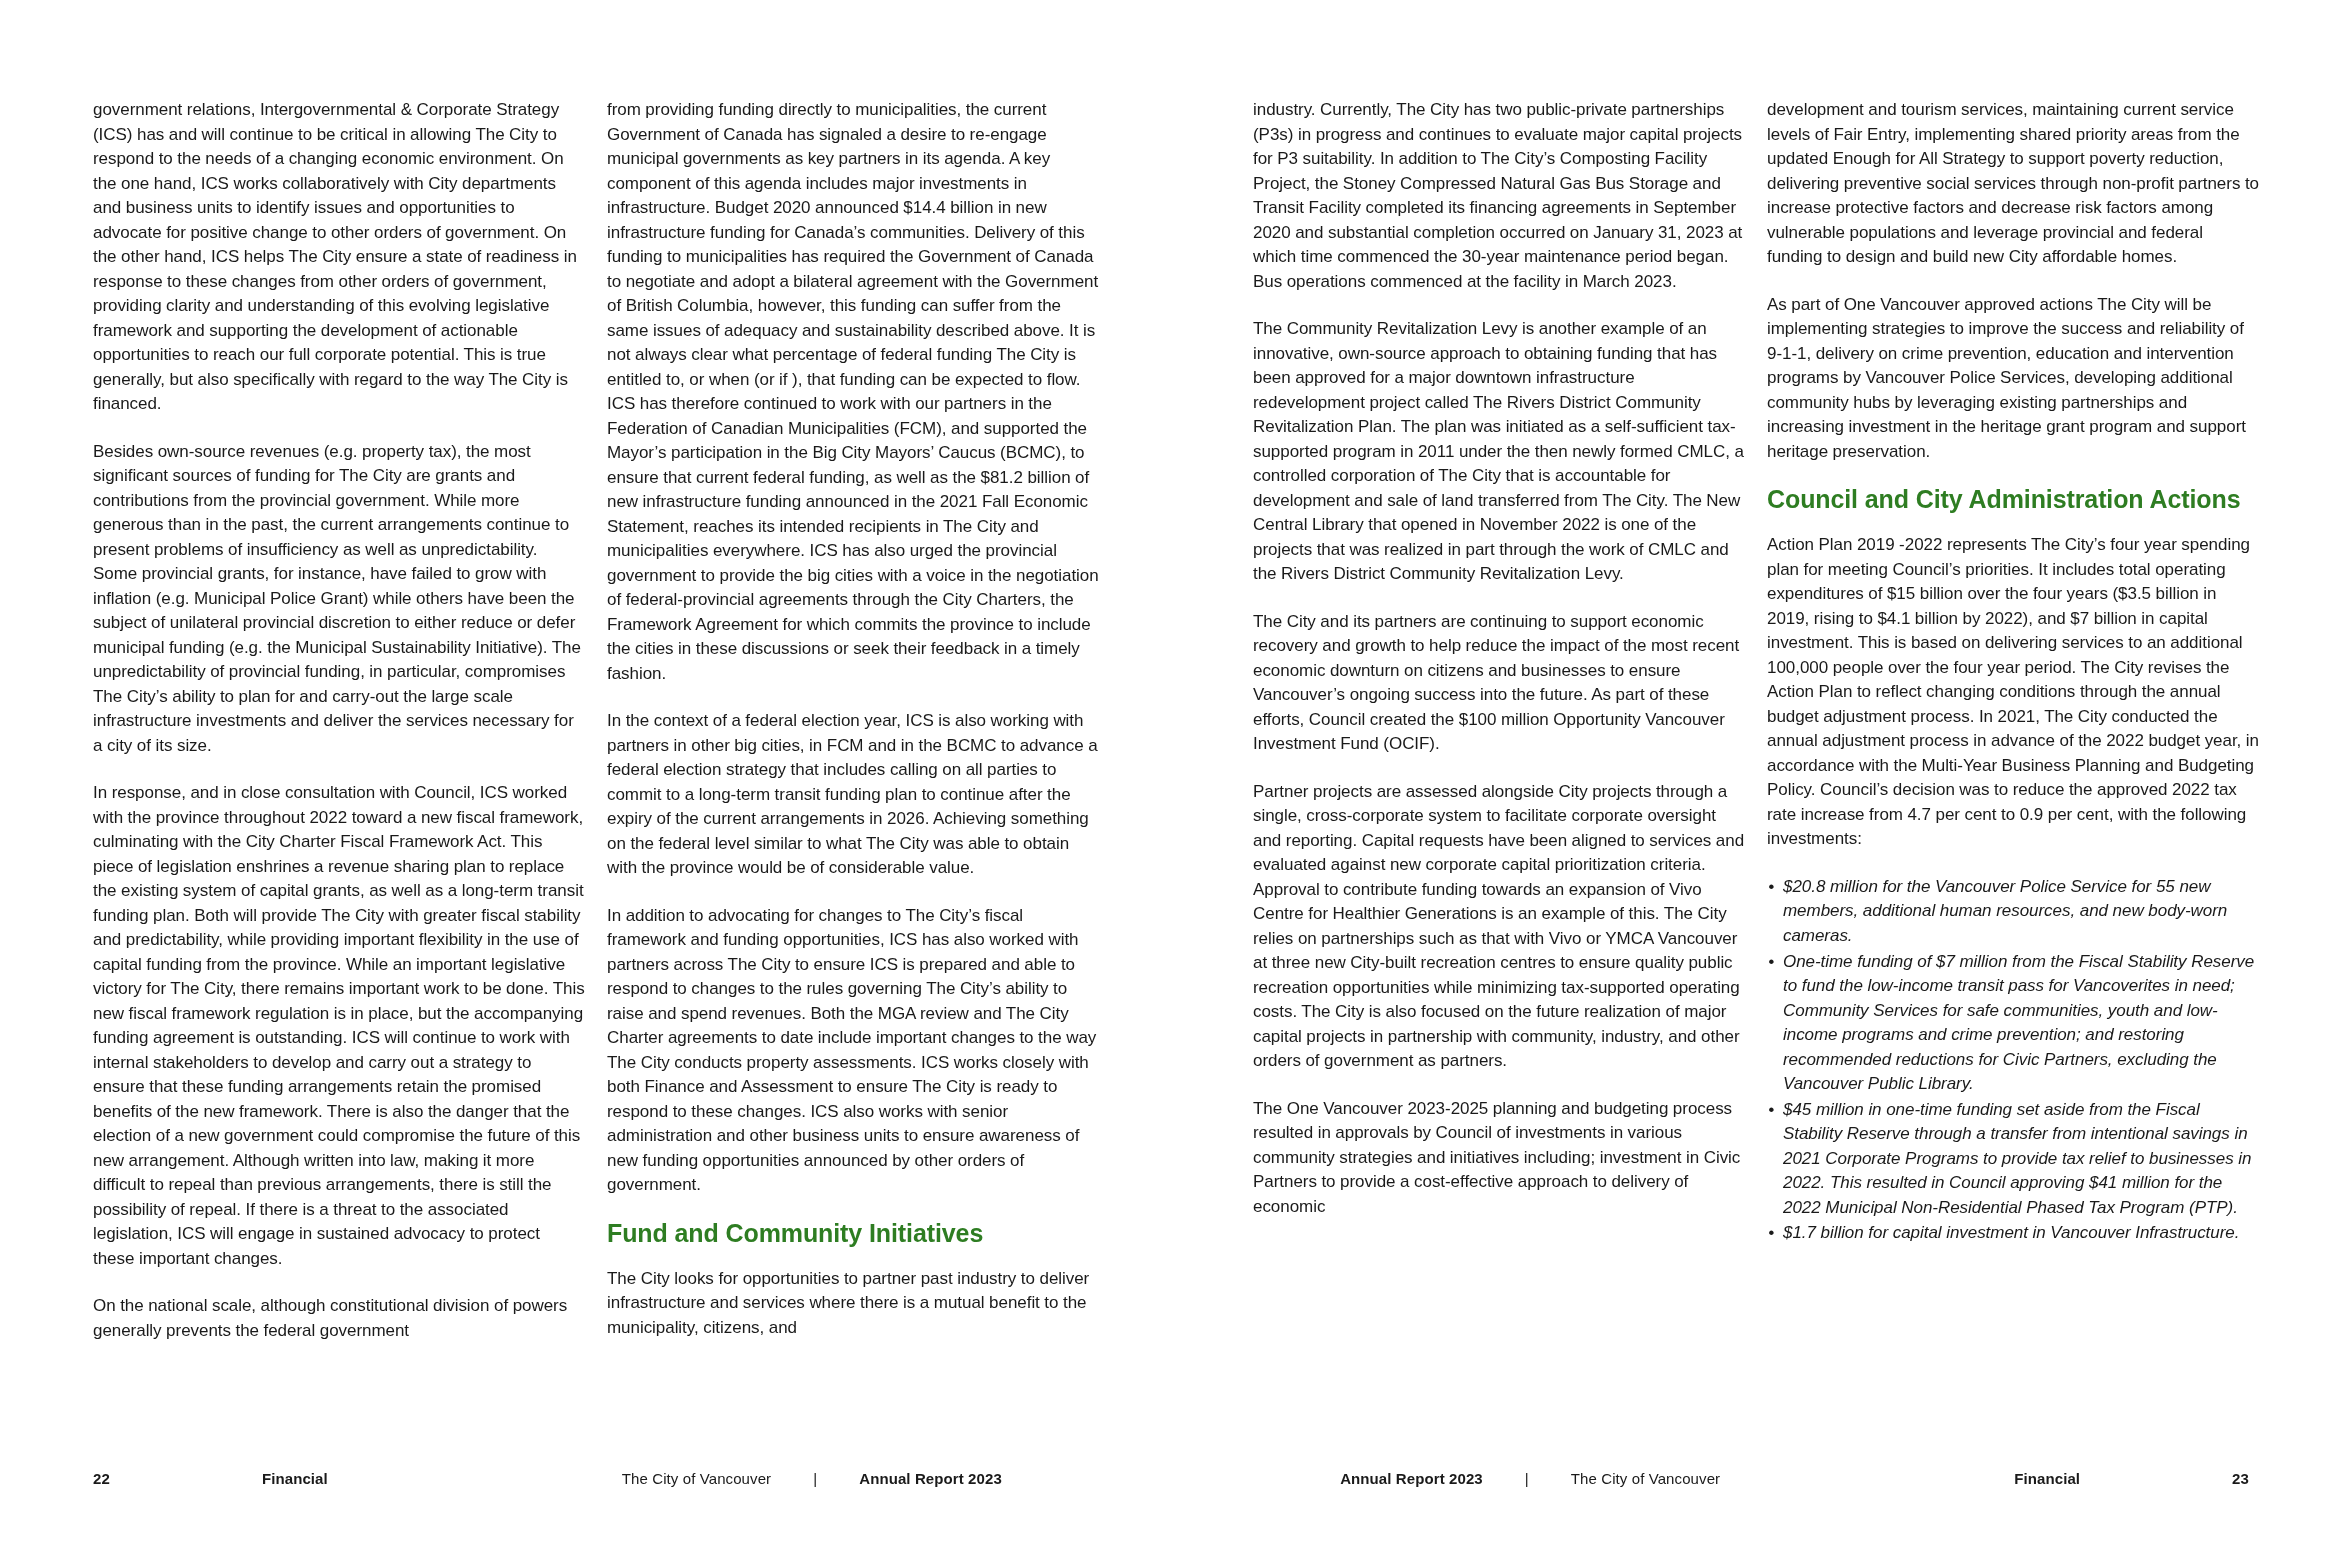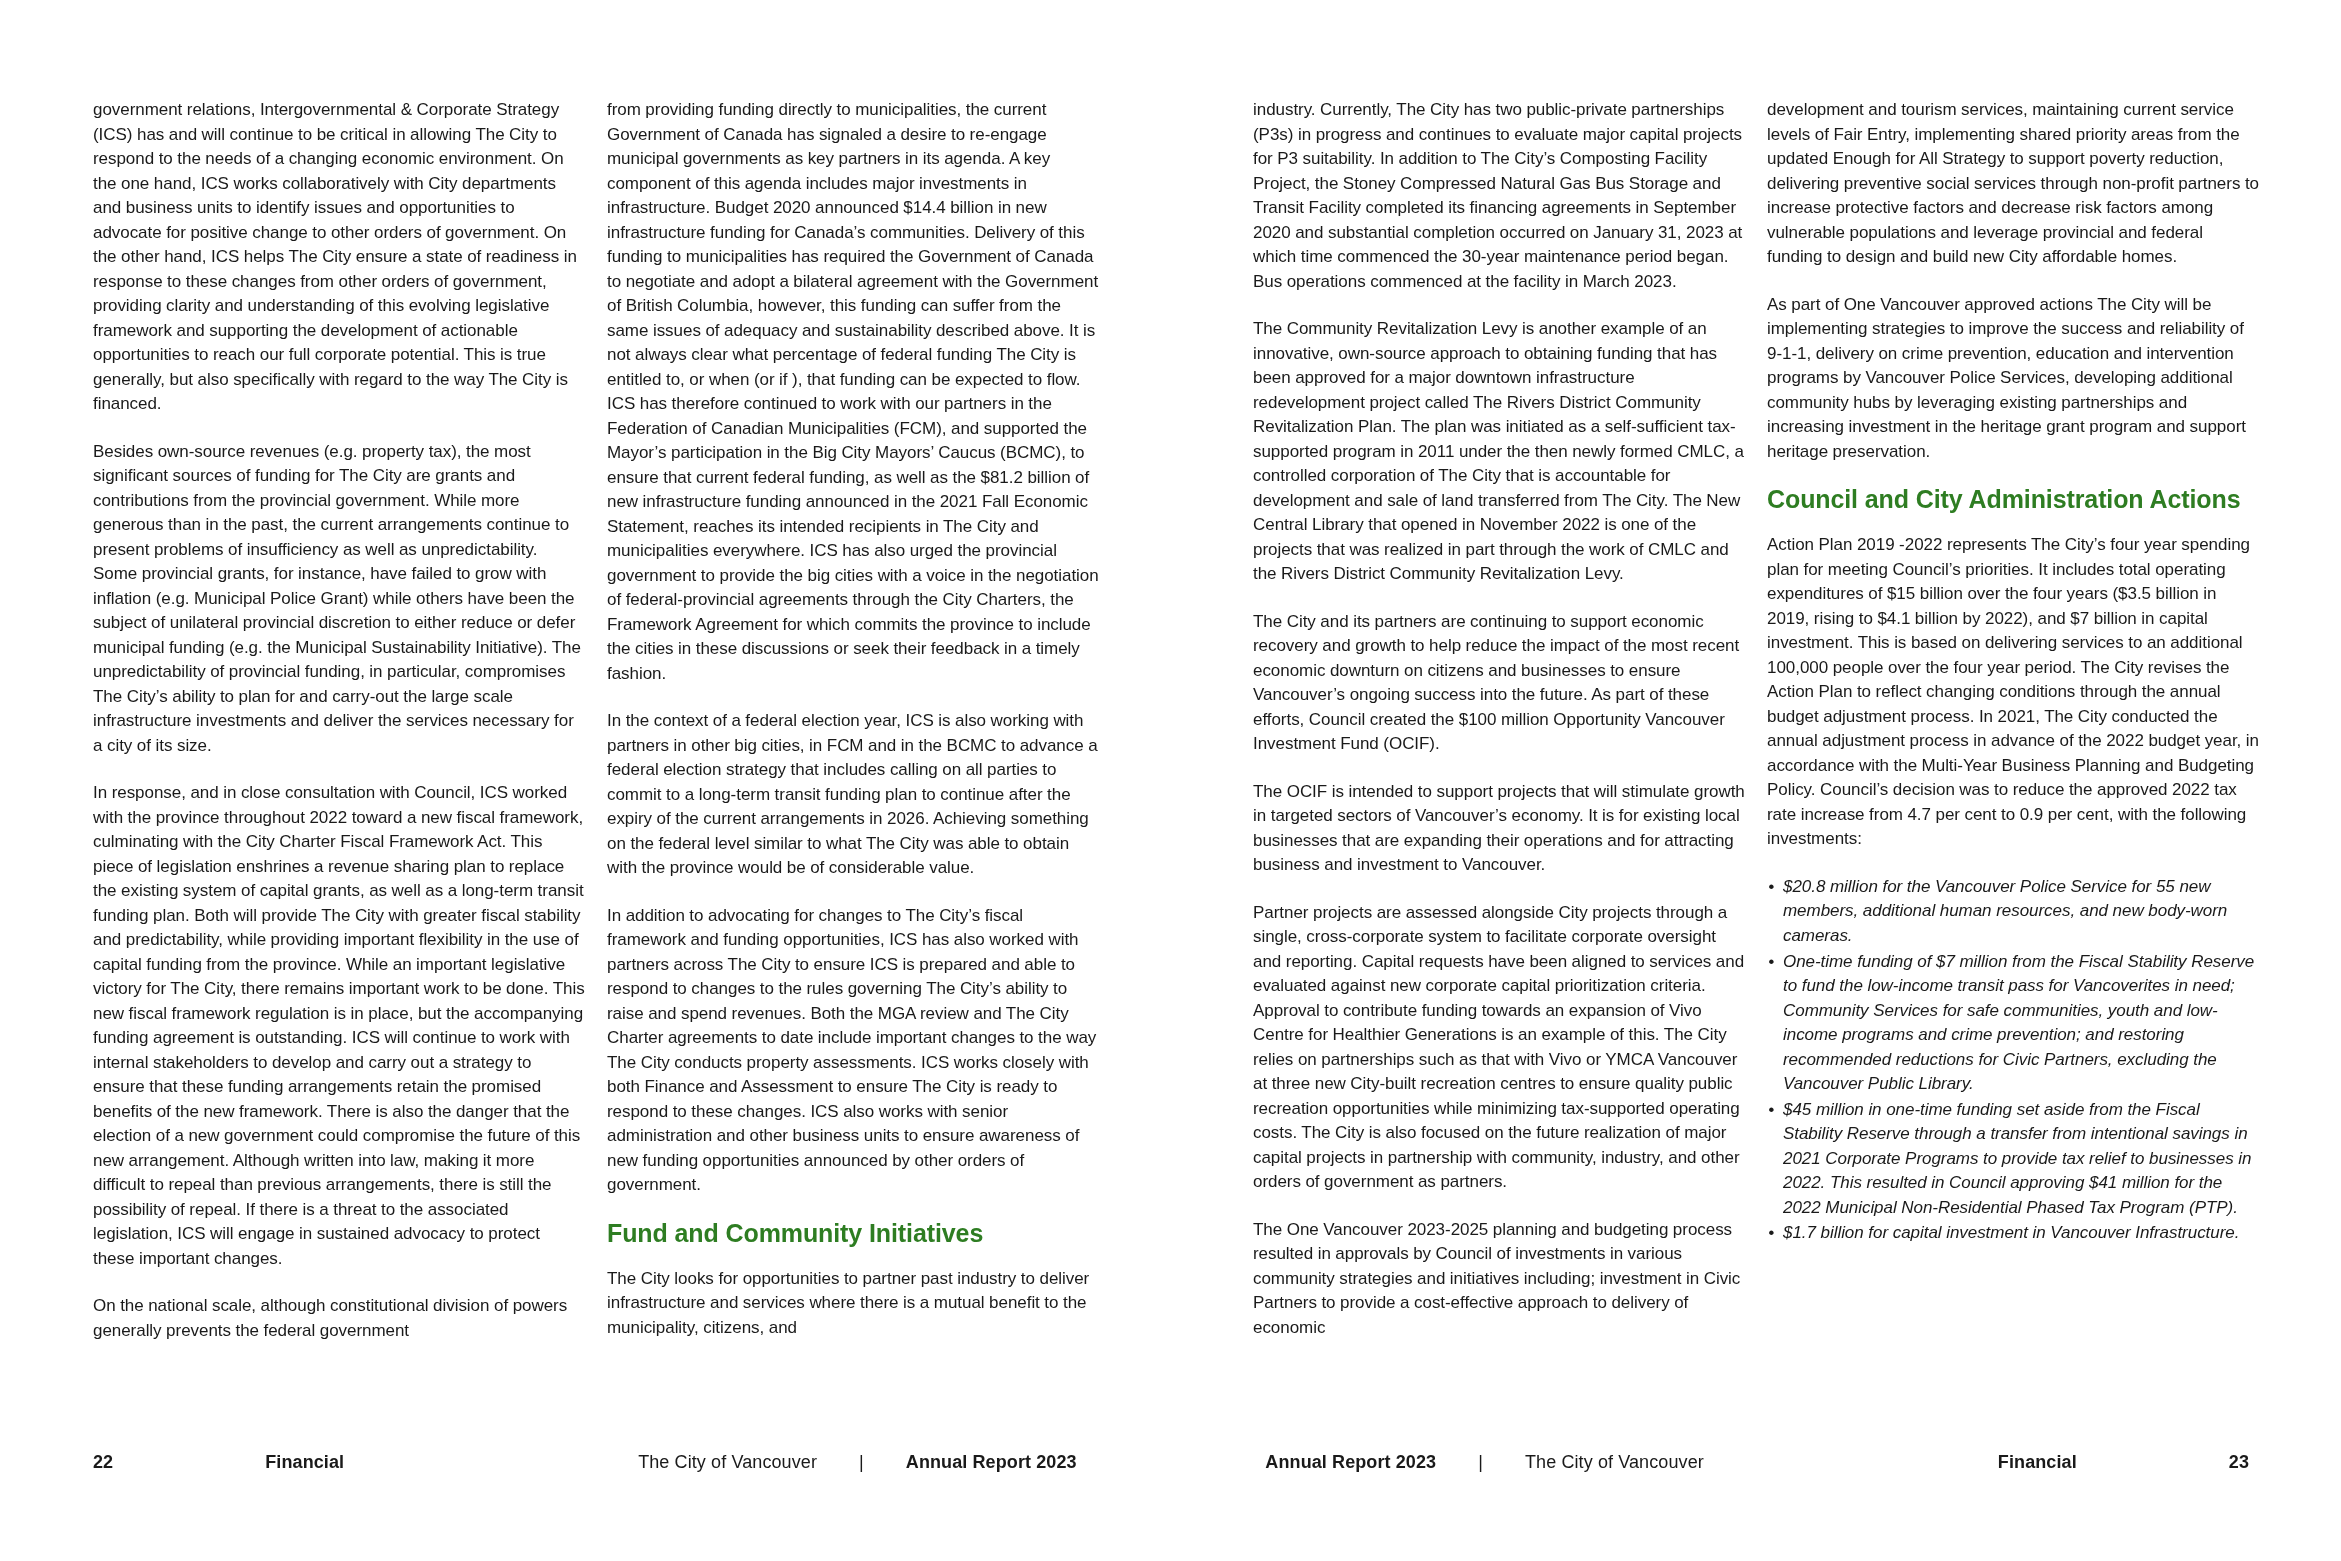--- a/index.html
+++ b/index.html
@@ -83,23 +83,23 @@
     left: 1.2px;
     top: 0;
     font-size: 17px;
     line-height: 24.5px;
     color: #1a1a1a;
   }
 
   
   .footer {
     position: absolute;
-    bottom: 88px;
+    bottom: 72px;
     height: 21px;
-    font-size: 18px;
+    font-size: 15px;
     line-height: 21px;
     letter-spacing: 0.1px;
     color: #1a1a1a;
     display: flex;
     align-items: center;
     gap: 34px;
   }
   .footer-left {
     left: 93px;
     width: 1000px;
@@ -136,21 +136,20 @@
       <p class="body">In the context of a federal election year, ICS is also working with partners in other big cities, in FCM and in the BCMC to advance a federal election strategy that includes calling on all parties to commit to a long-term transit funding plan to continue after the expiry of the current arrangements in 2026. Achieving something on the federal level similar to what The City was able to obtain with the province would be of considerable value.</p>
       <p class="body">In addition to advocating for changes to The City’s fiscal framework and funding opportunities, ICS has also worked with partners across The City to ensure ICS is prepared and able to respond to changes to the rules governing The City’s ability to raise and spend revenues. Both the MGA review and The City Charter agreements to date include important changes to the way The City conducts property assessments. ICS works closely with both Finance and Assessment to ensure The City is ready to respond to these changes. ICS also works with senior administration and other business units to ensure awareness of new funding opportunities announced by other orders of government.</p>
       <h2 class="section-heading">Fund and Community Initiatives</h2>
       <p class="body">The City looks for opportunities to partner past industry to deliver infrastructure and services where there is a mutual benefit to the municipality, citizens, and</p>
     </div>
 
     <div class="col col-3">
       <p class="body">industry. Currently, The City has two public-private partnerships (P3s) in progress and continues to evaluate major capital projects for P3 suitability. In addition to The City’s Composting Facility Project, the Stoney Compressed Natural Gas Bus Storage and Transit Facility completed its financing agreements in September 2020 and substantial completion occurred on January 31, 2023 at which time commenced the 30-year maintenance period began. Bus operations commenced at the facility in March 2023.</p>
       <p class="body">The Community Revitalization Levy is another example of an innovative, own-source approach to obtaining funding that has been approved for a major downtown infrastructure redevelopment project called The Rivers District Community Revitalization Plan. The plan was initiated as a self-sufficient tax-supported program in 2011 under the then newly formed CMLC, a controlled corporation of The City that is accountable for development and sale of land transferred from The City. The New Central Library that opened in November 2022 is one of the projects that was realized in part through the work of CMLC and the Rivers District Community Revitalization Levy.</p>
       <p class="body">The City and its partners are continuing to support economic recovery and growth to help reduce the impact of the most recent economic downturn on citizens and businesses to ensure Vancouver’s ongoing success into the future. As part of these efforts, Council created the $100 million Opportunity Vancouver Investment Fund (OCIF).</p>
-      <p class="body">The OCIF is intended to support projects that will stimulate growth in targeted sectors of Vancouver’s economy. It is for existing local businesses that are expanding their operations and for attracting business and investment to Vancouver.</p>
       <p class="body">Partner projects are assessed alongside City projects through a single, cross-corporate system to facilitate corporate oversight and reporting. Capital requests have been aligned to services and evaluated against new corporate capital prioritization criteria. Approval to contribute funding towards an expansion of Vivo Centre for Healthier Generations is an example of this. The City relies on partnerships such as that with Vivo or YMCA Vancouver at three new City-built recreation centres to ensure quality public recreation opportunities while minimizing tax-supported operating costs. The City is also focused on the future realization of major capital projects in partnership with community, industry, and other orders of government as partners.</p>
       <p class="body">The One Vancouver 2023-2025 planning and budgeting process resulted in approvals by Council of investments in various community strategies and initiatives including; investment in Civic Partners to provide a cost-effective approach to delivery of economic</p>
     </div>
 
     <div class="col col-4">
       <p class="body">development and tourism services, maintaining current service levels of Fair Entry, implementing shared priority areas from the updated Enough for All Strategy to support poverty reduction, delivering preventive social services through non-profit partners to increase protective factors and decrease risk factors among vulnerable populations and leverage provincial and federal funding to design and build new City affordable homes.</p>
       <p class="body">As part of One Vancouver approved actions The City will be implementing strategies to improve the success and reliability of 9-1-1, delivery on crime prevention, education and intervention programs by Vancouver Police Services, developing additional community hubs by leveraging existing partnerships and increasing investment in the heritage grant program and support heritage preservation.</p>
       <h2 class="section-heading">Council and City Administration Actions</h2>
       <p class="body">Action Plan 2019 -2022 represents The City’s four year spending plan for meeting Council’s priorities. It includes total operating expenditures of $15 billion over the four years ($3.5 billion in 2019, rising to $4.1 billion by 2022), and $7 billion in capital investment. This is based on delivering services to an additional 100,000 people over the four year period. The City revises the Action Plan to reflect changing conditions through the annual budget adjustment process. In 2021, The City conducted the annual adjustment process in advance of the 2022 budget year, in accordance with the Multi-Year Business Planning and Budgeting Policy. Council’s decision was to reduce the approved 2022 tax rate increase from 4.7 per cent to 0.9 per cent, with the following investments:</p>
       <ul class="bullets">

